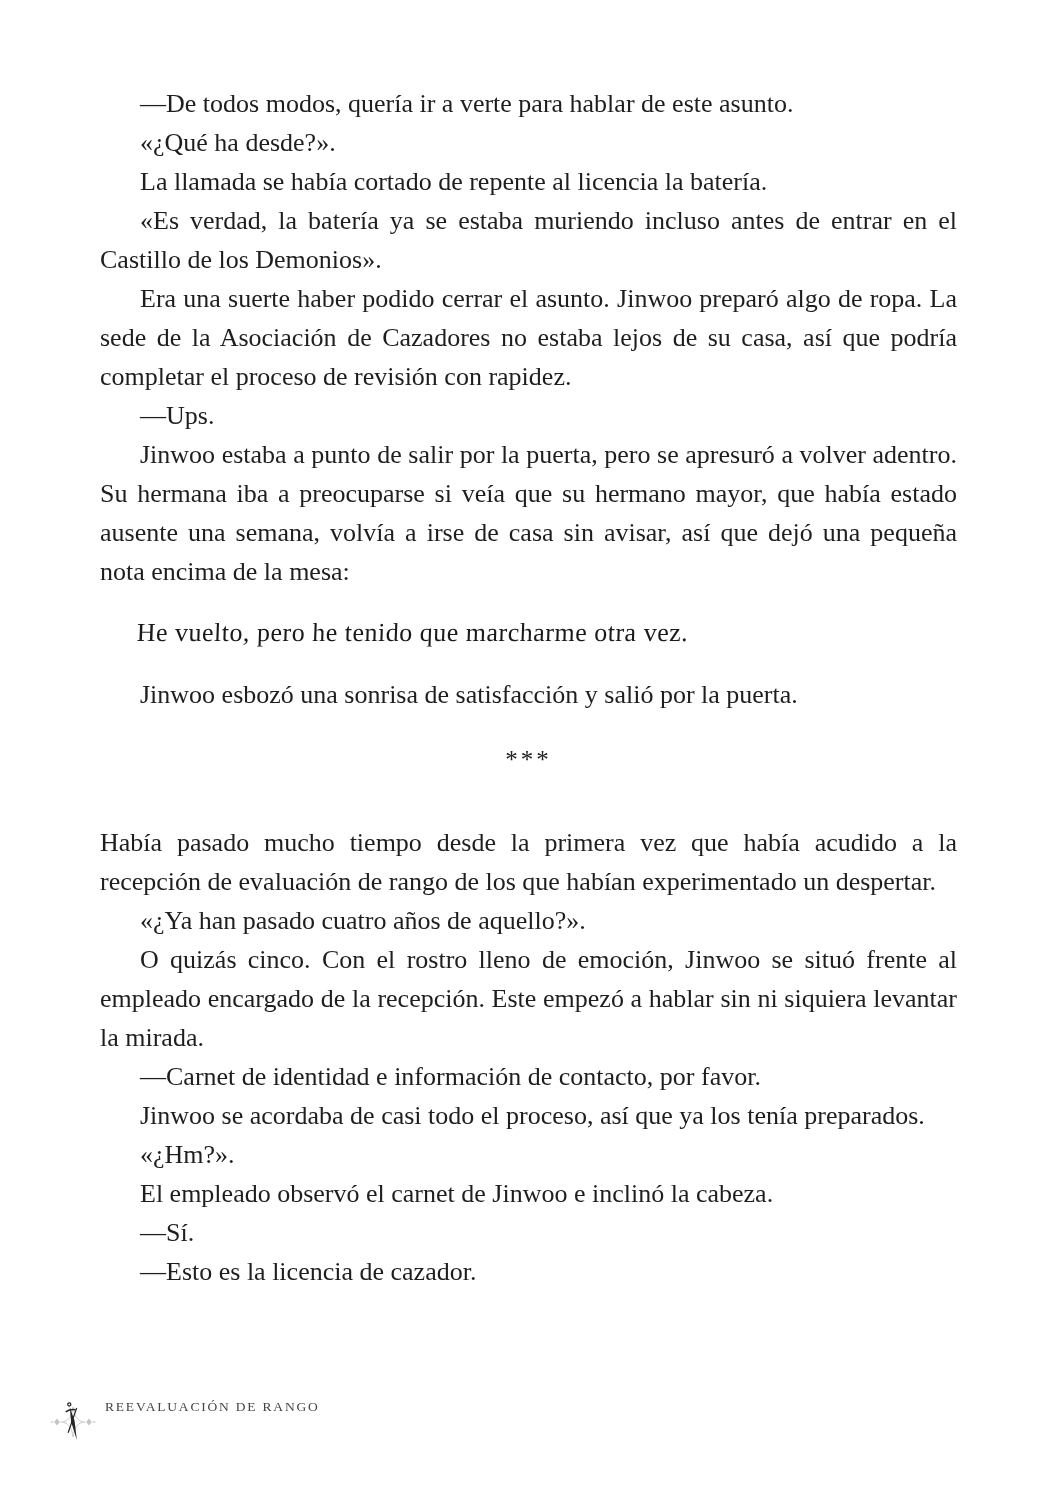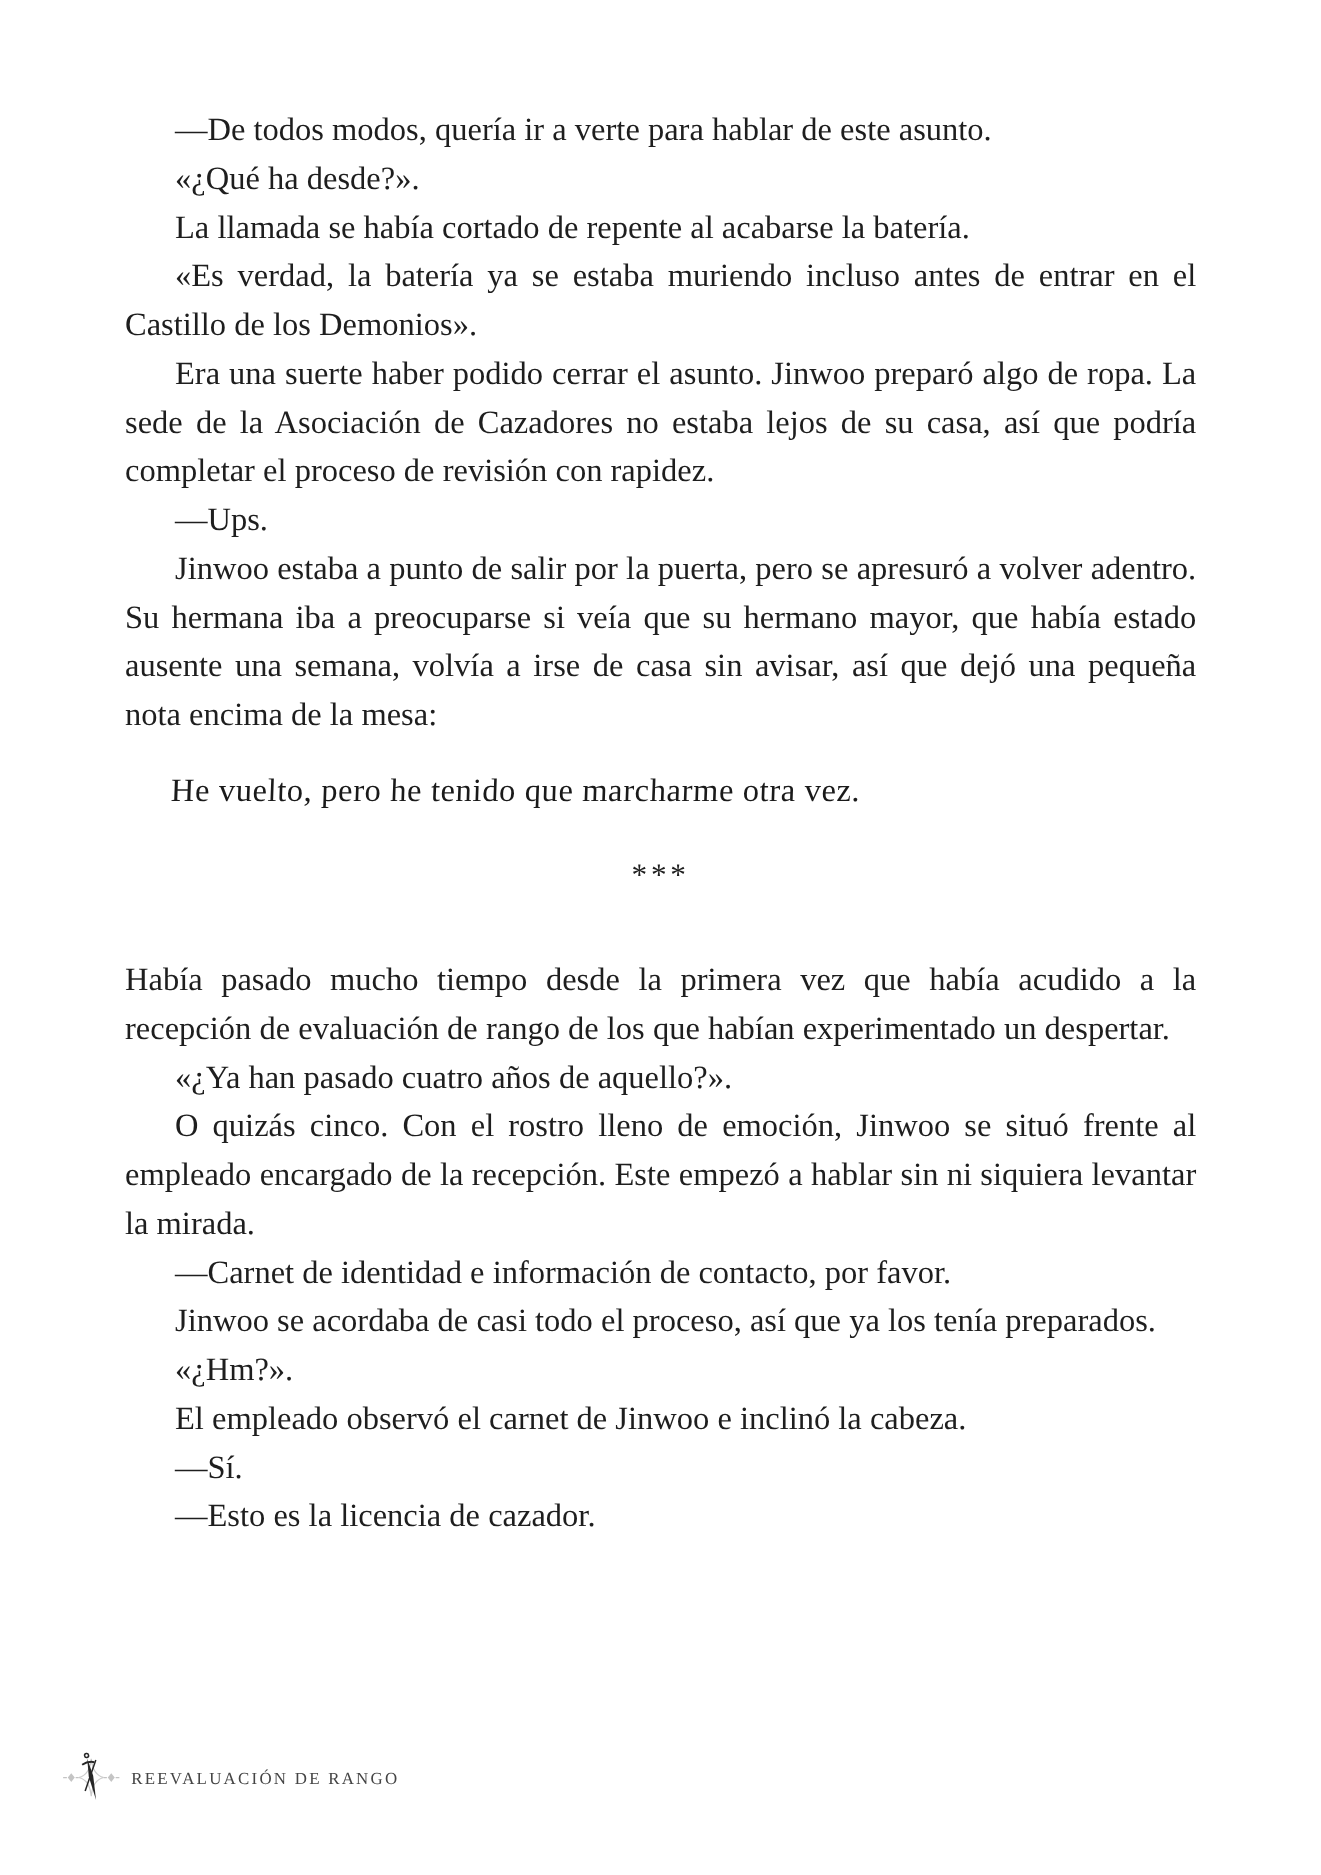--- a/index.html
+++ b/index.html
@@ -43,46 +43,47 @@
     text-align: center;
     letter-spacing: 3px;
     font-size: 25px;
     color: #1e1e1e;
   }
   .page-footer {
     position: absolute;
     left: 50px;
     top: 1399px;
     display: flex;
-    align-items: center;
+    align-items: flex-start;
   }
   .footer-label {
     margin-left: 7px;
     font-family: "Liberation Serif", "DejaVu Serif", serif;
     font-size: 13.5px;
     letter-spacing: 1.8px;
     color: #454545;
     white-space: nowrap;
   }
   .ornament { display: block; }
 </style>
 </head>
 <body>
 
 <div class="page">
 
   <main class="text-column">
       <p class="para indent">—De todos modos, quería ir a verte para hablar de este asunto.</p>
       <p class="para indent">«¿Qué ha desde?».</p>
-      <p class="para indent">La llamada se había cortado de repente al acabarse la batería.</p>
+      <p class="para indent">La llamada se había cortado de repente al licencia la batería.</p>
       <p class="para indent">«Es verdad, la batería ya se estaba muriendo incluso antes de entrar en el Castillo de los Demonios».</p>
       <p class="para indent">Era una suerte haber podido cerrar el asunto. Jinwoo preparó algo de ropa. La sede de la Asociación de Cazadores no estaba lejos de su casa, así que podría completar el proceso de revisión con rapidez.</p>
       <p class="para indent">—Ups.</p>
       <p class="para indent">Jinwoo estaba a punto de salir por la puerta, pero se apresuró a volver adentro. Su hermana iba a preocuparse si veía que su hermano mayor, que había estado ausente una semana, volvía a irse de casa sin avisar, así que dejó una pequeña nota encima de la mesa:</p>
       <p class="note">He vuelto, pero he tenido que marcharme otra vez.</p>
+      <p class="para indent">Jinwoo esbozó una sonrisa de satisfacción y salió por la puerta.</p>
       <p class="separator">***</p>
       <p class="para">Había pasado mucho tiempo desde la primera vez que había acudido a la recepción de evaluación de rango de los que habían experimentado un despertar.</p>
       <p class="para indent">«¿Ya han pasado cuatro años de aquello?».</p>
       <p class="para indent">O quizás cinco. Con el rostro lleno de emoción, Jinwoo se situó frente al empleado encargado de la recepción. Este empezó a hablar sin ni siquiera levantar la mirada.</p>
       <p class="para indent">—Carnet de identidad e información de contacto, por favor.</p>
       <p class="para indent">Jinwoo se acordaba de casi todo el proceso, así que ya los tenía preparados.</p>
       <p class="para indent">«¿Hm?».</p>
       <p class="para indent">El empleado observó el carnet de Jinwoo e inclinó la cabeza.</p>
       <p class="para indent">—Sí.</p>
       <p class="para indent">—Esto es la licencia de cazador.</p>

